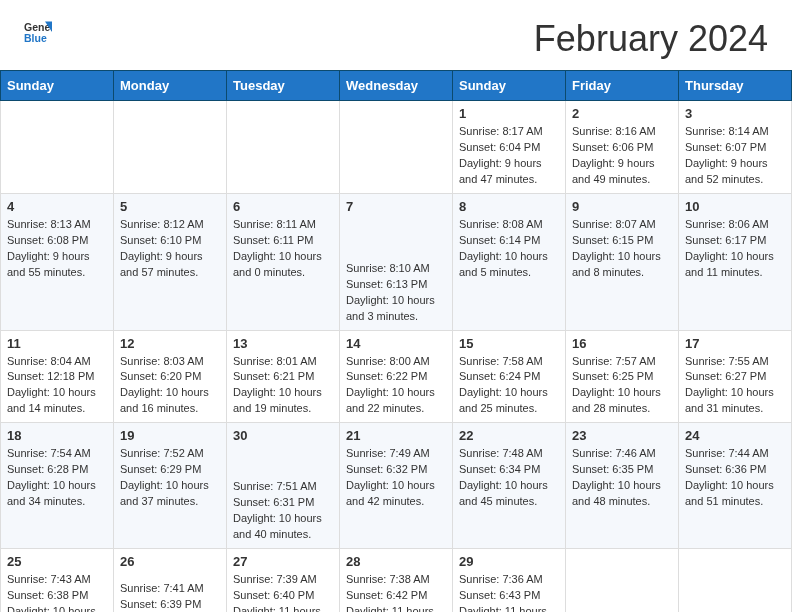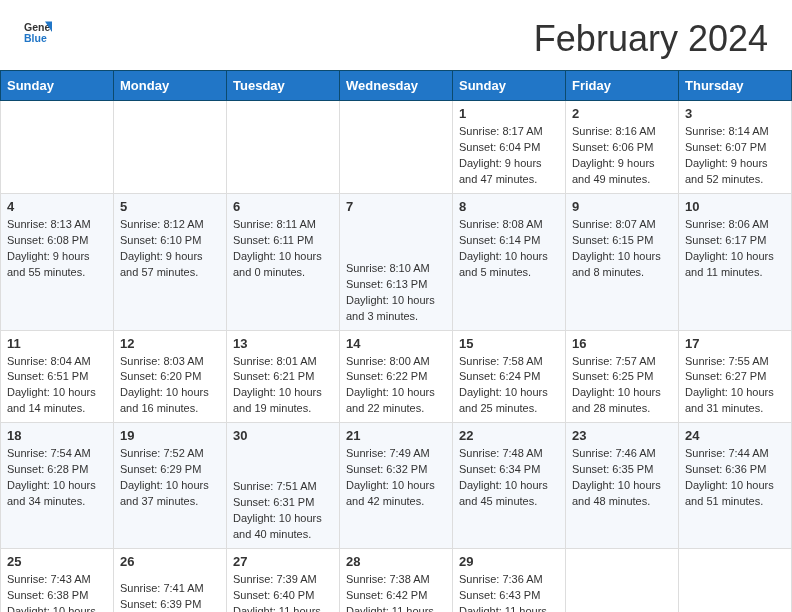--- a/index.html
+++ b/index.html
@@ -190,21 +190,21 @@
           <span class="day-number">10</span>
           <div class="day-info" style="white-space: pre-line;">Sunrise: 8:06 AM
 Sunset: 6:17 PM
 Daylight: 10 hours and 11 minutes.</div>
         </td>
       </tr>
       <tr>
         <td>
           <span class="day-number">11</span>
           <div class="day-info" style="white-space: pre-line;">Sunrise: 8:04 AM
-Sunset: 6:51 PM
+Sunset: 12:18 PM
 Daylight: 10 hours and 14 minutes.</div>
         </td>
         <td>
           <span class="day-number">12</span>
           <div class="day-info" style="white-space: pre-line;">Sunrise: 8:03 AM
 Sunset: 6:20 PM
 Daylight: 10 hours and 16 minutes.</div>
         </td>
         <td>
           <span class="day-number">13</span>

